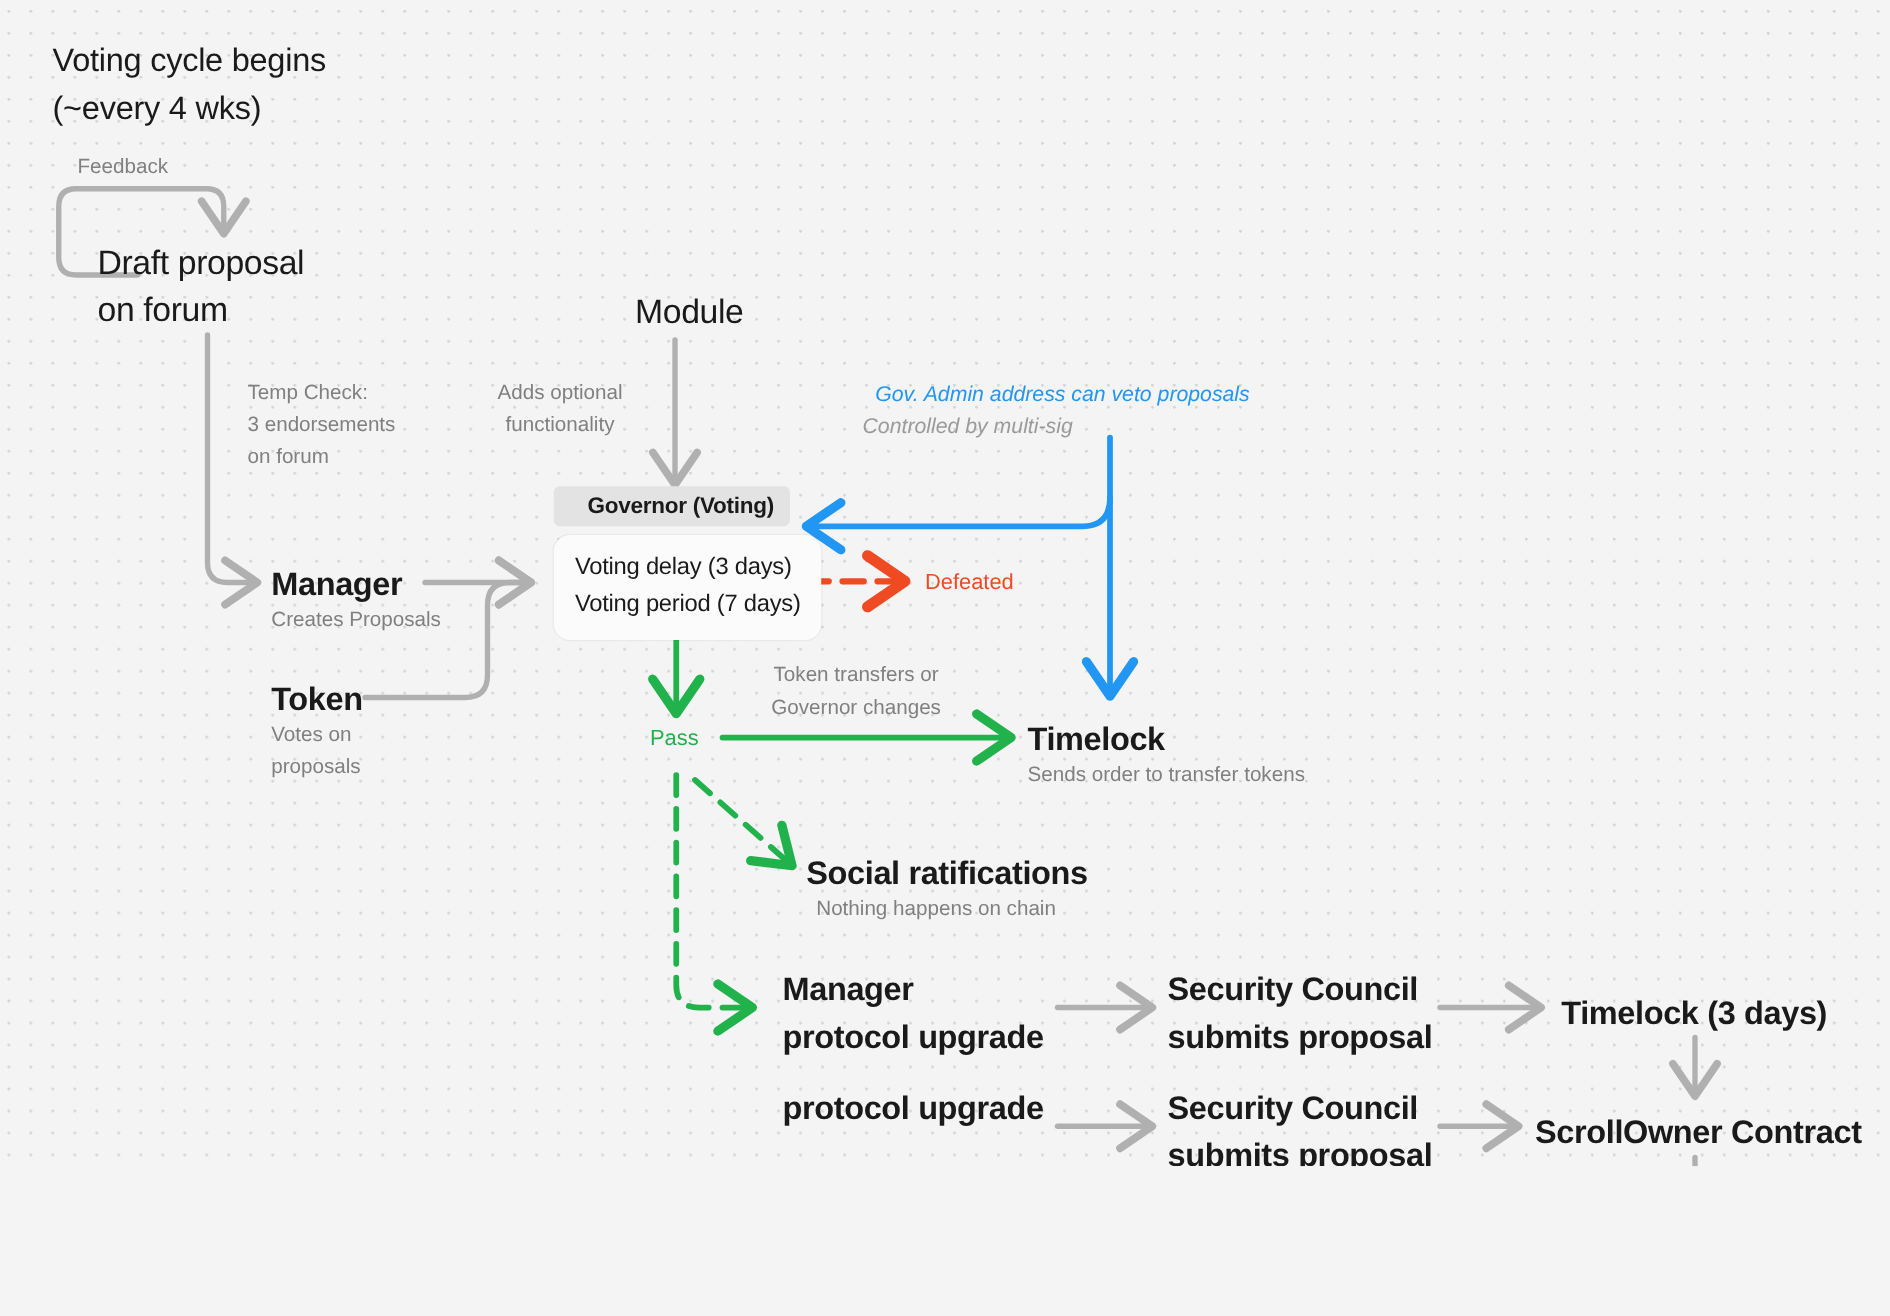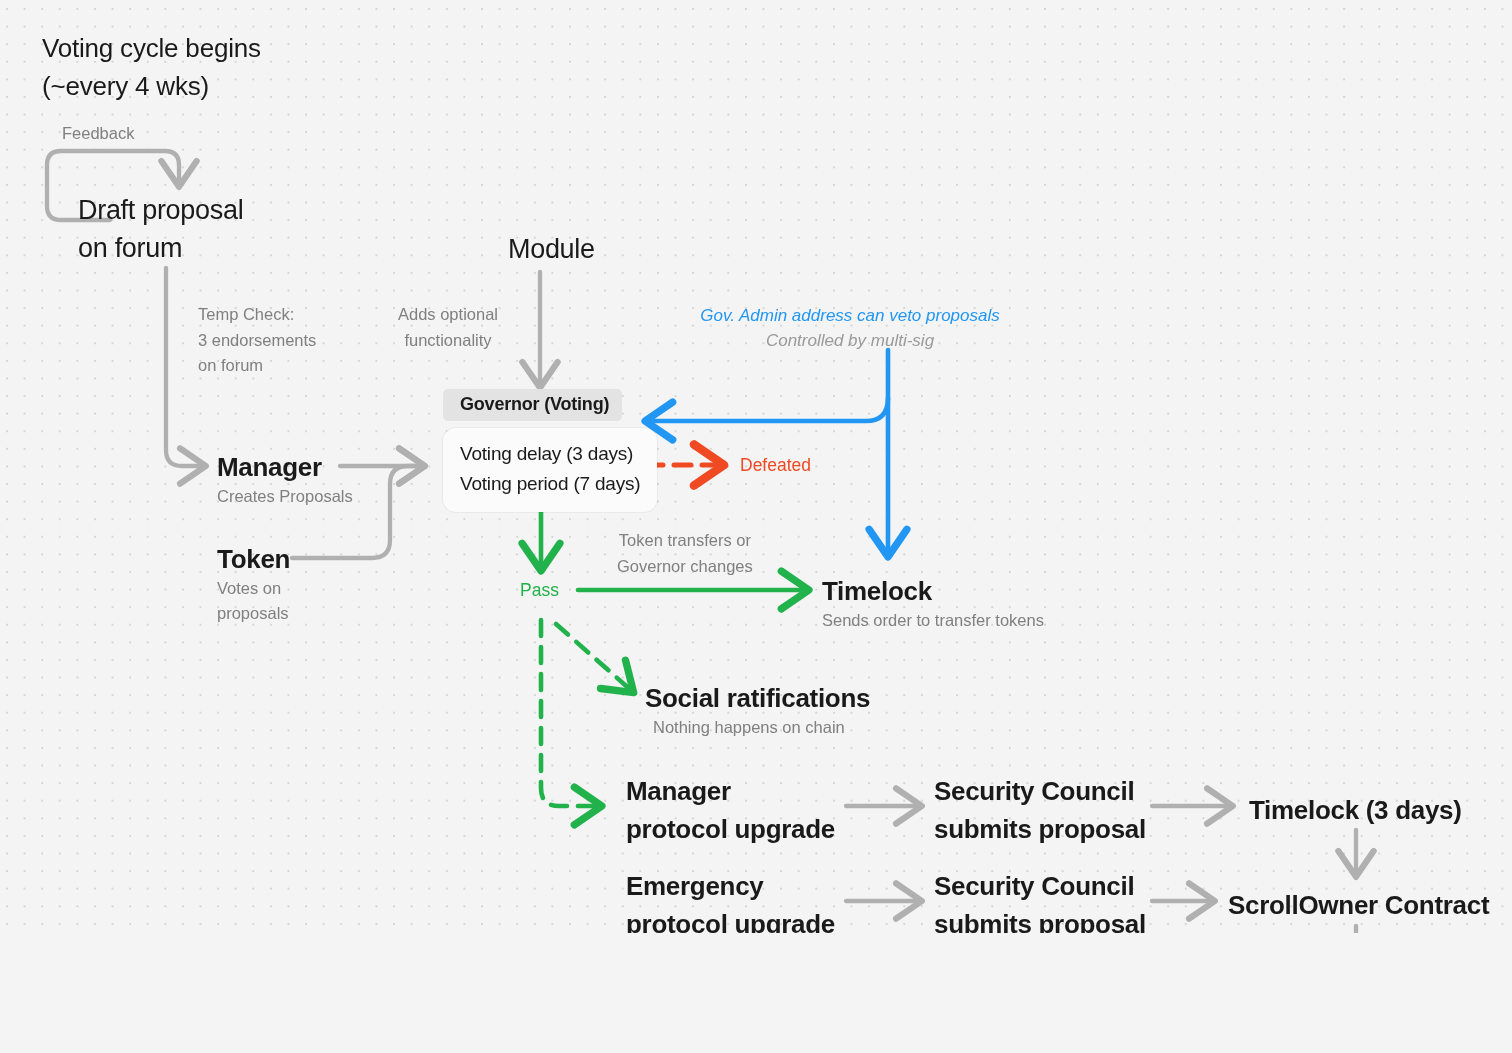--- a/index.html
+++ b/index.html
@@ -58,21 +58,21 @@
     line-height: 25px;
   }
   .edgelabel {
     color: #808080;
     font-size: 16.5px;
     line-height: 25.5px;
   }
   .gov-pill {
     background: #e3e3e3;
     border-radius: 5px;
-    padding: 5px 13px 6px 17px;
+    padding: 5px 13px 6px 27px;
     font-size: 18px;
     font-weight: bold;
     color: #1a1a1a;
     display: inline-block;
     letter-spacing: -0.2px;
   }
   .gov-card {
     background: #fbfbfb;
     border-radius: 13px;
     padding: 11px 17px 13px 17px;
@@ -89,21 +89,20 @@
     font-size: 17px;
     font-style: italic;
     line-height: 25px;
     text-align: center;
   }
   .gray-note {
     color: #9a9a9a;
     font-size: 17px;
     font-style: italic;
     line-height: 25px;
-    text-align: center;
   }
   .defeated {
     color: #f04a23;
     font-size: 17.5px;
     line-height: 24px;
   }
   .pass {
     color: #22b24c;
     font-size: 17.5px;
     line-height: 24px;
@@ -239,21 +238,20 @@
     <div class="h2">Social ratifications</div>
     <div class="sub" style="margin-top:-2px; margin-left:8px;">Nothing happens on chain</div>
   </div>
 
   <div class="node h2" style="left:626px; top:772px;">
     <div>Manager</div>
     <div>protocol upgrade</div>
   </div>
 
   <div class="node h2" style="left:626px; top:867px;">
-    <div>Emergency</div>
     <div>protocol upgrade</div>
   </div>
 
   <div class="node h2" style="left:934px; top:772px;">
     <div>Security Council</div>
     <div>submits proposal</div>
   </div>
 
   <div class="node h2" style="left:934px; top:867px;">
     <div>Security Council</div>

